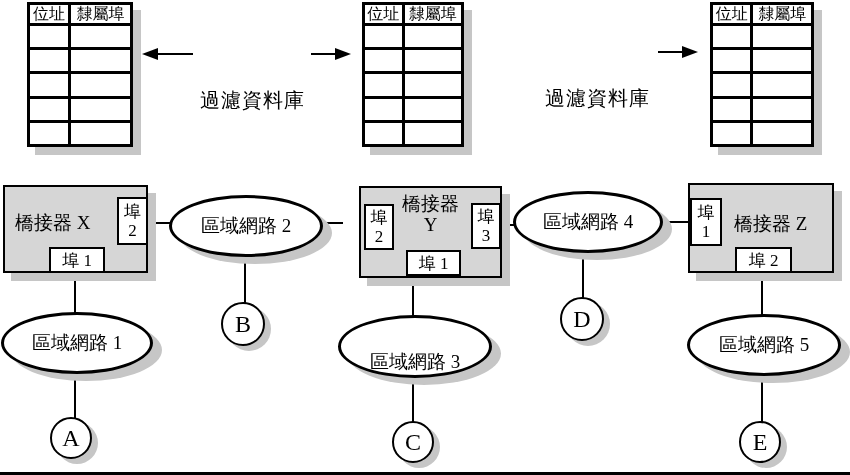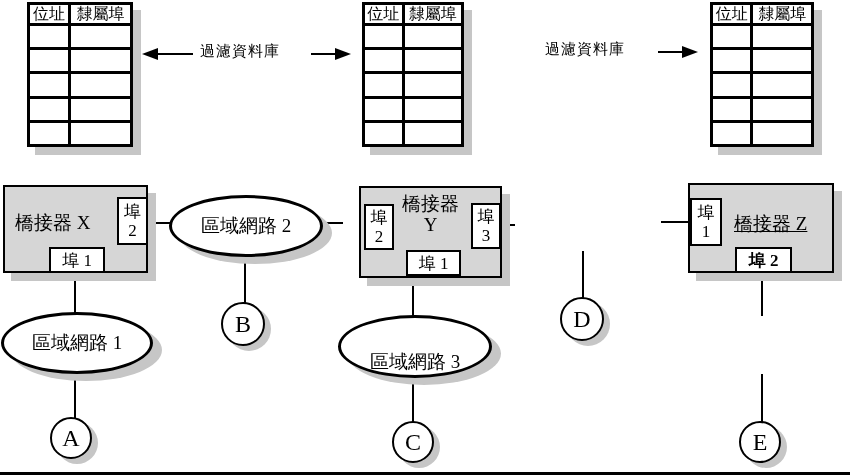--- a/index.html
+++ b/index.html
@@ -13,21 +13,21 @@
     position:absolute;border-collapse:collapse;table-layout:fixed;
     background:#fff;box-shadow:8px 8px 0 #c6c6c6;
   }
   table.fdb th,table.fdb td{
     border:3px solid #000;padding:0;text-align:center;vertical-align:middle;
     font-weight:normal;font-size:16px;line-height:1.1;
   }
   table.fdb td{height:21px;}
   table.fdb th{height:18px;}
   
-  .fdb-label{position:absolute;font-size:15px;white-space:nowrap;letter-spacing:1px;}
+  .fdb-label{position:absolute;font-size:20px;white-space:nowrap;letter-spacing:1px;margin-top:45px;}
   
   .bridge{
     position:absolute;background:#d6d6d6;border:2px solid #000;
     box-shadow:8px 8px 0 #c6c6c6;box-sizing:border-box;
   }
   .bridge-label{position:absolute;font-size:19px;white-space:nowrap;}
   .bridge-label.two-line{text-align:center;line-height:21px;}
   .port{
     position:absolute;background:#fff;border:2px solid #000;box-sizing:border-box;
     display:flex;align-items:center;justify-content:center;
@@ -210,39 +210,45 @@
     <div class="port vert" style="left:110px;top:15px;width:30px;height:46px;">
       <span>埠</span>
       <span>3</span>
     </div>
     <div class="port" style="left:45px;top:62px;width:55px;height:26px;">
       <span>埠 1</span>
     </div>
   </div>
 
   <div class="bridge" style="left:688px;top:183px;width:146px;height:90px;">
-    <div class="bridge-label" style="left:44px;top:26px;text-decoration:underline;">橋接器 Z</div>
+    <div class="bridge-label" style="left:44px;top:26px;">橋接器 Z</div>
     <div class="port vert" style="left:0px;top:13px;width:32px;height:48px;">
       <span>埠</span>
       <span>1</span>
     </div>
-    <div class="port" style="left:45px;top:62px;width:57px;height:26px;font-weight:bold;">
+    <div class="port" style="left:45px;top:62px;width:57px;height:26px;">
       <span>埠 2</span>
     </div>
   </div>
 
   <div class="lan" style="left:1px;top:312px;width:152px;height:62px;font-family:Liberation Serif, serif;">
     <span>區域網路 1</span>
   </div>
   <div class="lan" style="left:169px;top:195px;width:154px;height:62px;">
     <span>區域網路 2</span>
   </div>
   <div class="lan" style="left:338px;top:315px;width:154px;height:63px;align-items:flex-end;">
     <span>區域網路 3</span>
   </div>
+  <div class="lan" style="left:513px;top:191px;width:150px;height:62px;">
+    <span>區域網路 4</span>
+  </div>
+  <div class="lan" style="left:687px;top:314px;width:154px;height:62px;">
+    <span>區域網路 5</span>
+  </div>
 
   <div class="station" style="left:50px;top:417px;width:42px;height:42px;">
     <span>A</span>
   </div>
   <div class="station" style="left:221px;top:302px;width:44px;height:44px;">
     <span>B</span>
   </div>
   <div class="station" style="left:392px;top:421px;width:42px;height:42px;">
     <span>C</span>
   </div>

